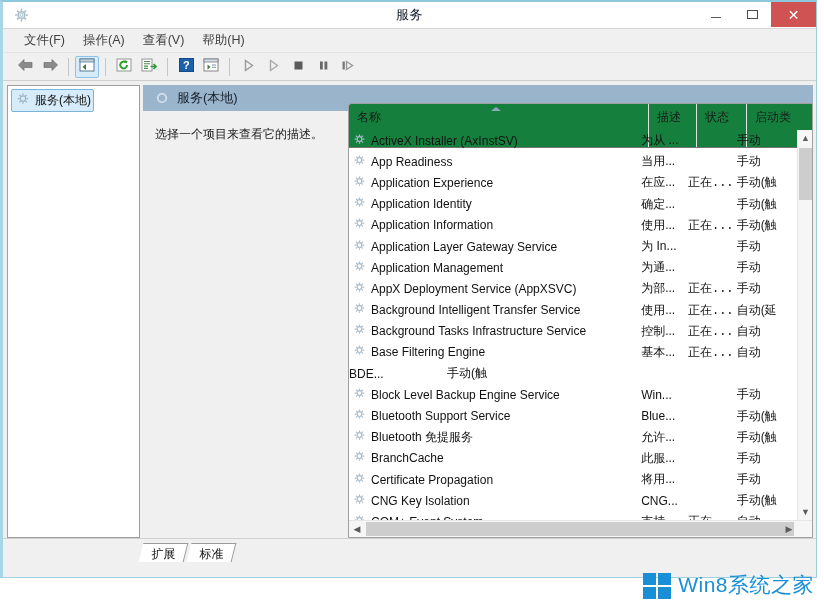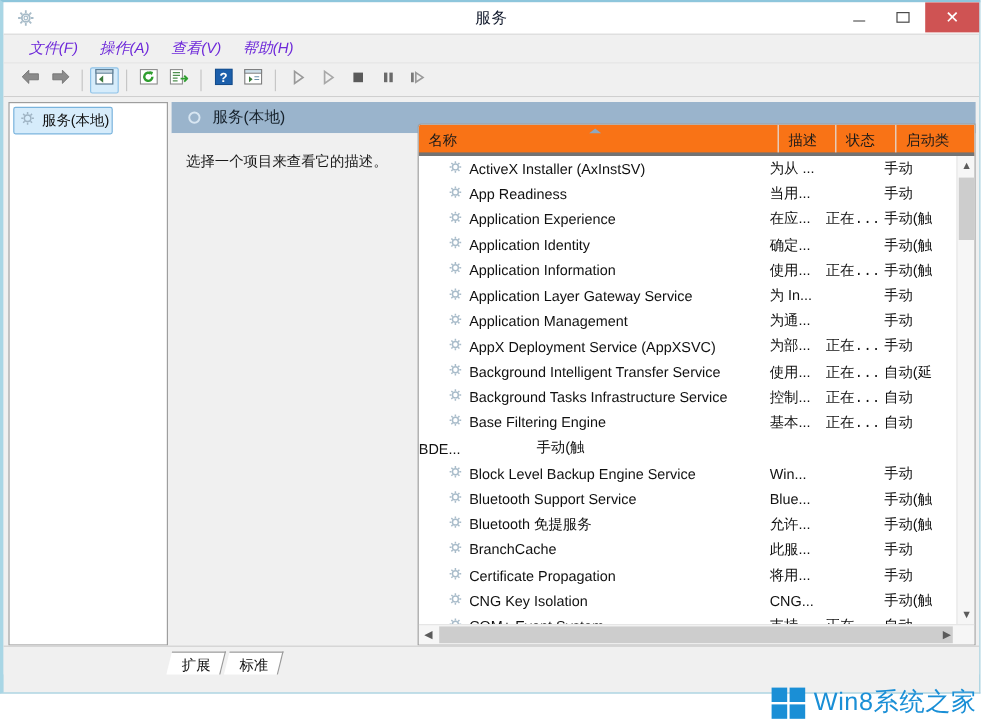--- a/index.html
+++ b/index.html
@@ -73,25 +73,24 @@
   .menubar {
     height: 24px;
     background: #f0f0f0;
     display: flex;
     align-items: center;
     padding-left: 12px;
     border-bottom: 1px solid #e3e3e3;
   }
   .menu-item {
     font-size: 12.5px;
-    color: #6d28d9;
+    color: #404040;
     padding: 0 9px;
     cursor: default;
     white-space: nowrap;
-    font-style: italic;
   }
 
   
   .toolbar {
     height: 28px;
     background: #f0f0f0;
     display: flex;
     align-items: center;
     padding-left: 10px;
     border-bottom: 1px solid #cfcfcf;
@@ -184,23 +183,23 @@
     position: absolute;
     left: 205px; top: 18px;
     right: 0; bottom: 0;
     background: #ffffff;
     border: 1px solid #a0a0a0;
     border-top-left-radius: 3px;
     overflow: hidden;
   }
   .lv-header {
     display: flex;
-    height: 26px;
-    background: #f97316;
-    border-bottom: 3px solid #737373;
+    height: 44px;
+    background: #15803d;
+    border-bottom: 1px solid #737373;
     position: relative;
   }
   .lv-col {
     position: relative;
     font-size: 12px;
     color: #1a1a1a;
     padding: 5px 0 0 8px;
     border-right: 1px solid #e2e2e2;
     white-space: nowrap;
     cursor: default;
@@ -228,21 +227,21 @@
     display: flex;
     height: 21.2px;
     align-items: center;
     font-size: 12px;
     color: #111;
     cursor: default;
   }
   .cell-name {
     width: 300px;
     display: flex; align-items: center; gap: 5px;
-    padding-left: 24px;
+    padding-left: 4px;
     white-space: nowrap; overflow: hidden;
   }
   .cell-desc  { width: 48px; white-space: nowrap; overflow: hidden; }
   .cell-state { width: 50px; white-space: nowrap; overflow: hidden; font-family: Liberation Mono, monospace; }
   .cell-startup { width: 62px; white-space: nowrap; overflow: hidden; }
 
   
   .vscroll {
     position: absolute;
     right: 0; top: 26px;

